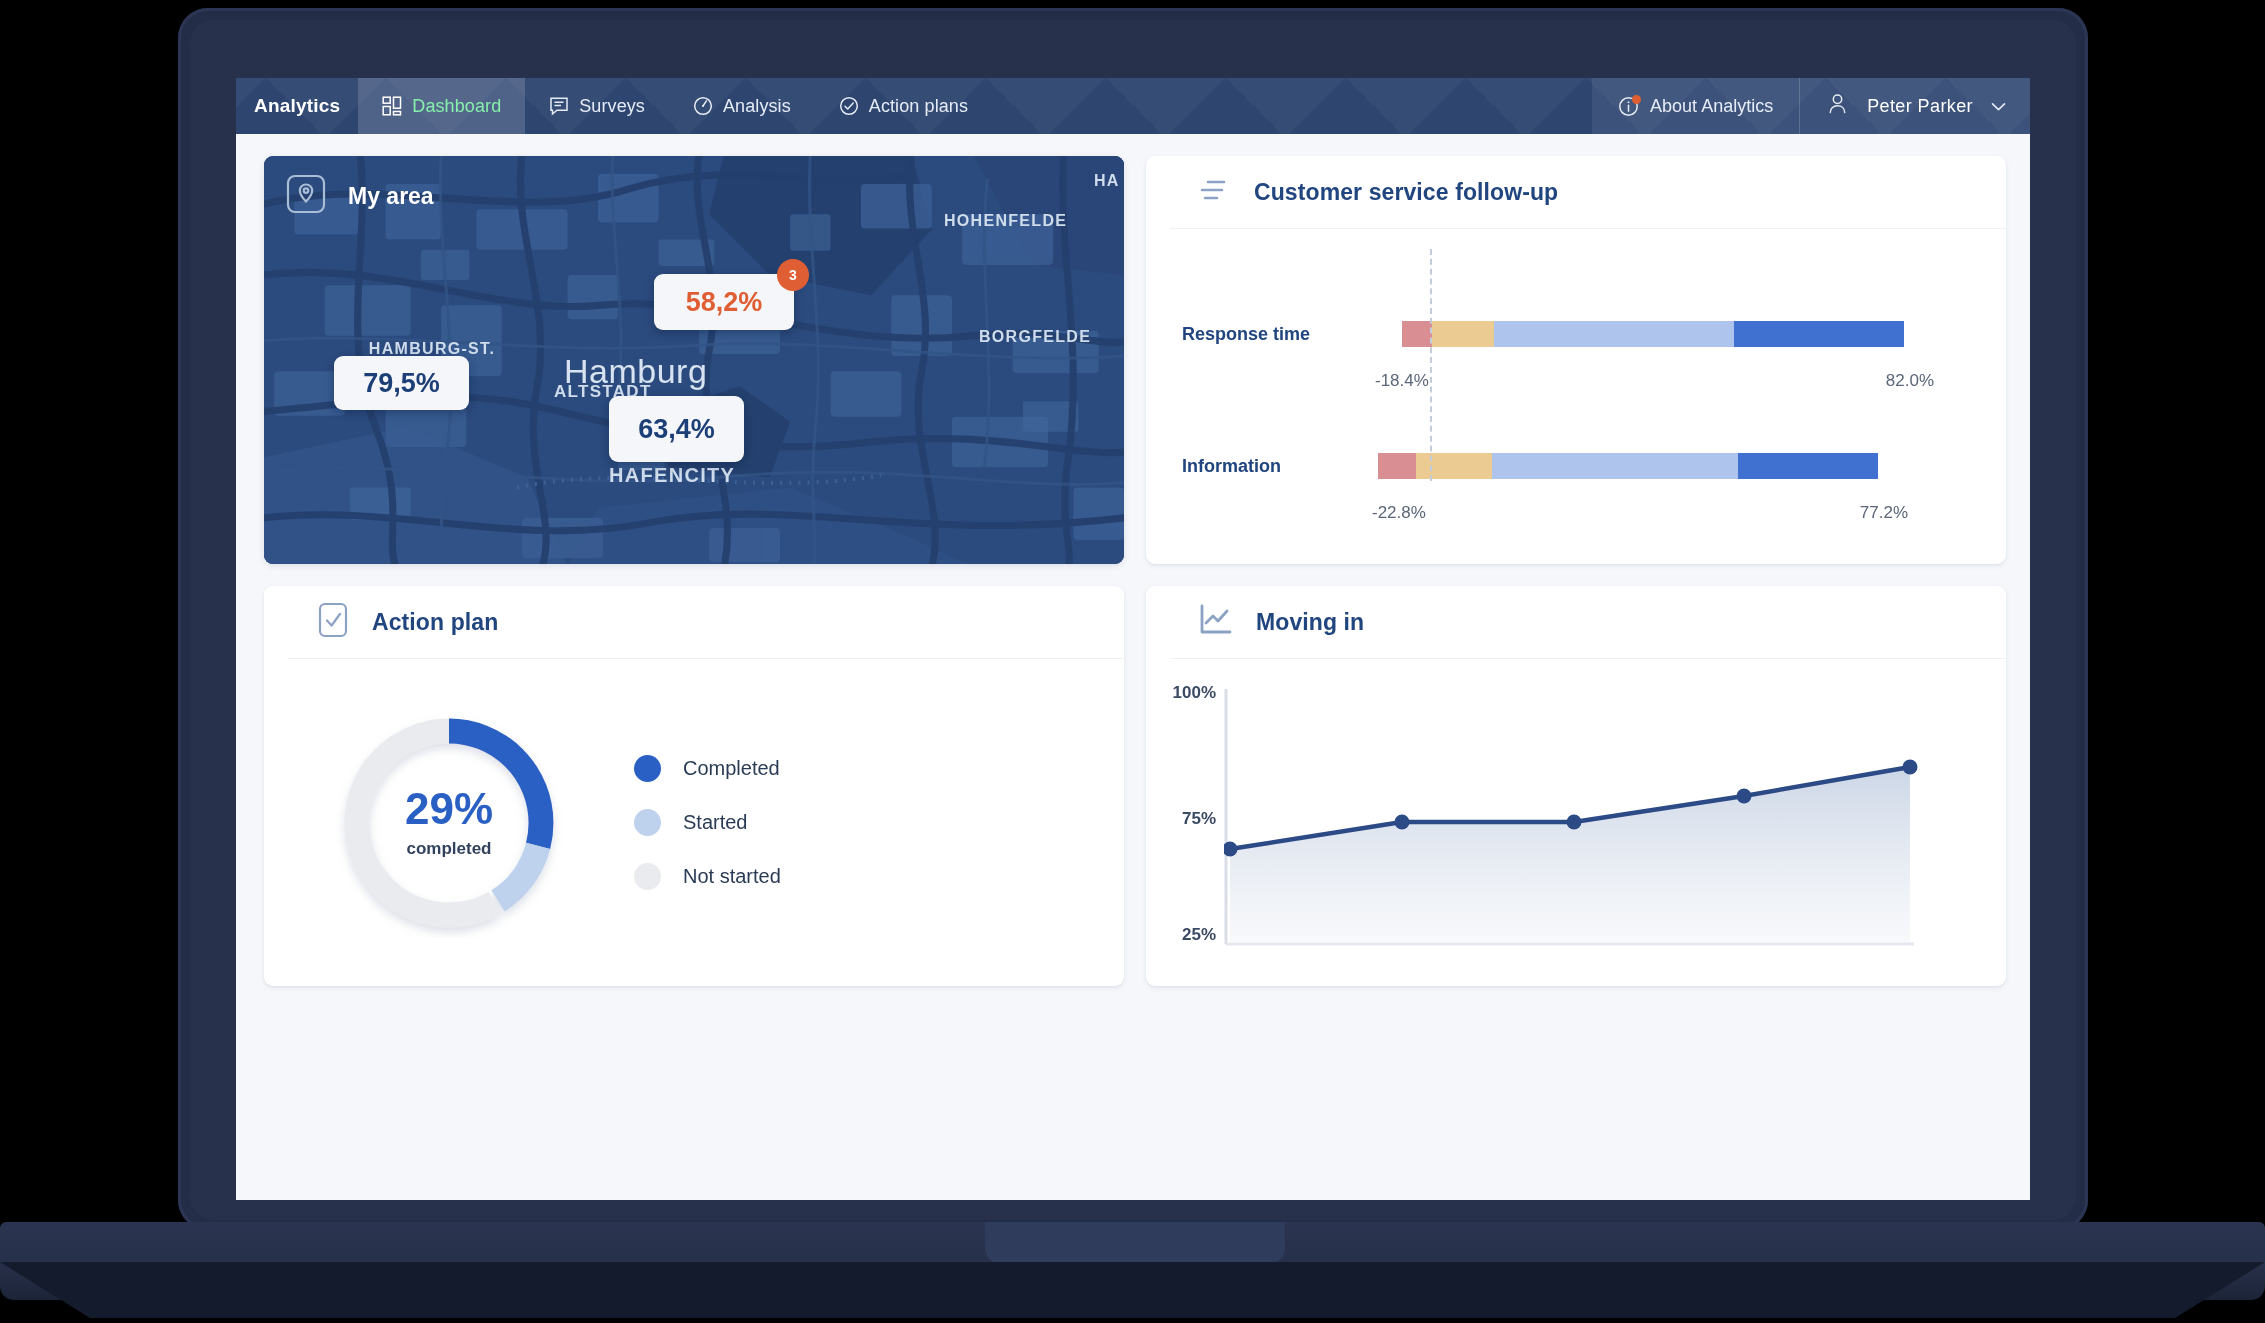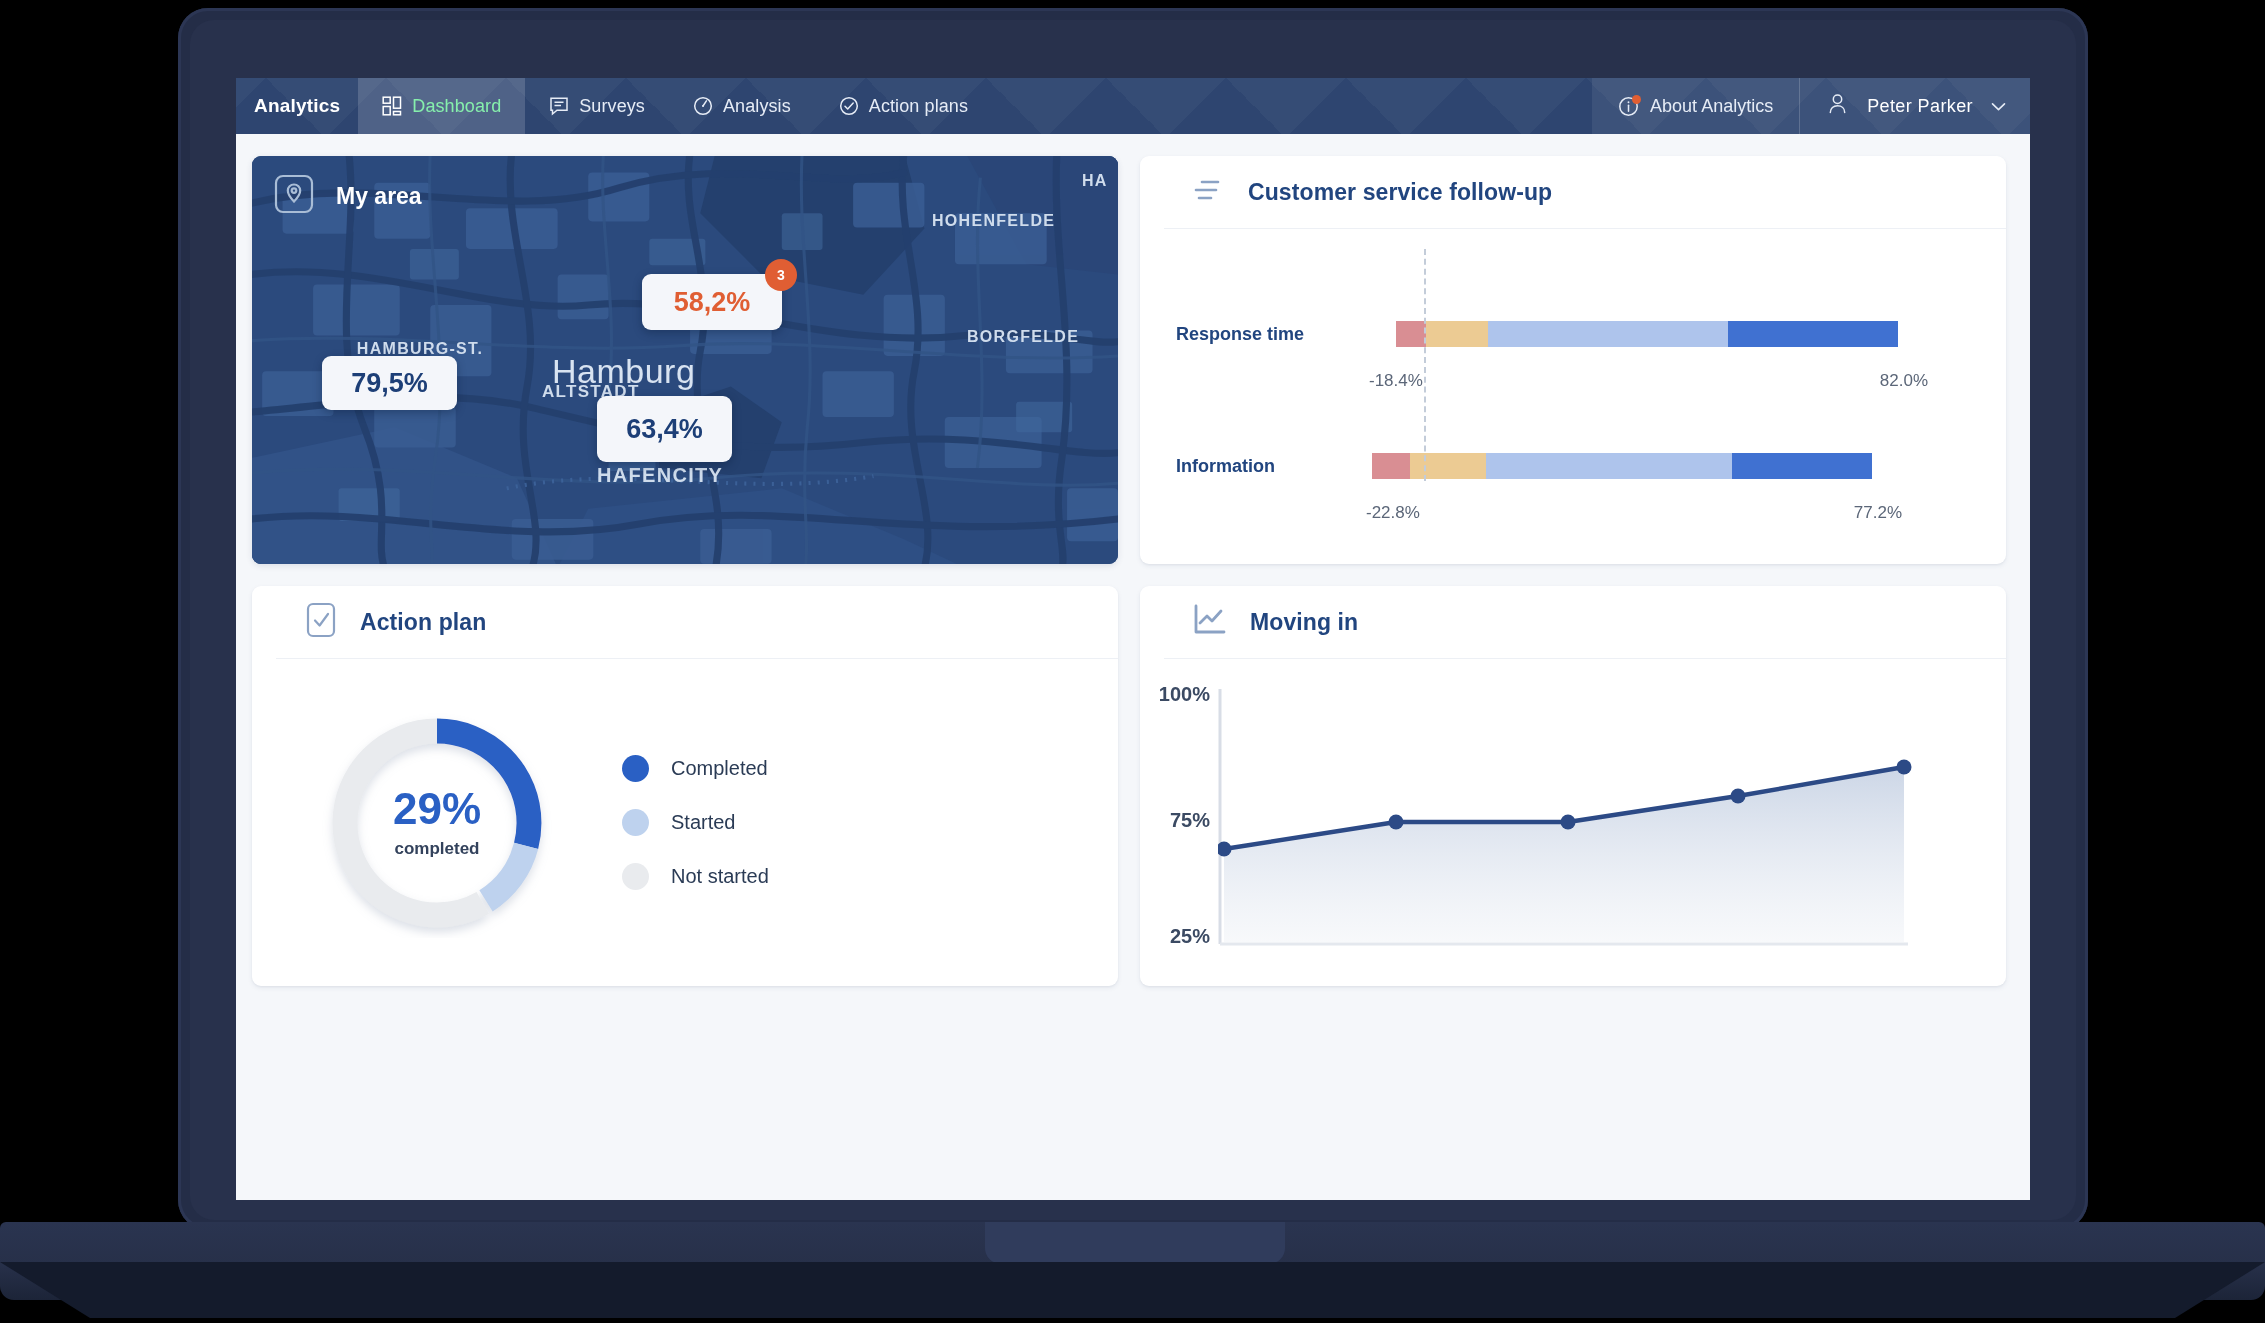--- a/index.html
+++ b/index.html
@@ -120,21 +120,21 @@
     padding: 0 24px 0 26px;
     color: #ffffff; font-size: 18px;
     border-left: 1px solid rgba(255,255,255,.18);
     background: rgba(255,255,255,.07);
     cursor: pointer;
   }
   .nav-user .uname { letter-spacing: .4px; }
 
   
   .content {
-    padding: 22px 24px 24px 16px;
+    padding: 22px 24px 24px 28px;
     display: grid;
     grid-template-columns: 1fr 1fr;
     grid-template-rows: 408px 400px;
     gap: 22px;
   }
 
   .card {
     background: #ffffff;
     border-radius: 9px;
     box-shadow: 0 2px 5px rgba(40,60,100,.08), 0 1px 2px rgba(40,60,100,.05);
@@ -253,21 +253,21 @@
   .donut-sub { color: #33425c; font-size: 17px; font-weight: bold; margin-top: 8px; }
   .legend { display: flex; flex-direction: column; gap: 27px; }
   .legend-item { display: flex; align-items: center; gap: 22px; cursor: pointer; }
   .legend-dot { width: 27px; height: 27px; border-radius: 50%; flex: none; }
   .legend-text { color: #2a3b55; font-size: 20px; }
 
   
   .line-area { height: 100%; padding: 34px 34px 18px 14px; position: relative; }
   .ylabel {
     position: absolute;
-    color: #3b4a63; font-size: 20px; font-weight: bold;
+    color: #3b4a63; font-size: 17px; font-weight: bold;
     text-align: right; width: 60px;
   }
 </style>
 </head>
 <body>
 
 <div id="scene">
 
   <div class="laptop-lid"></div>
   <div class="laptop-lid-inner"></div>

